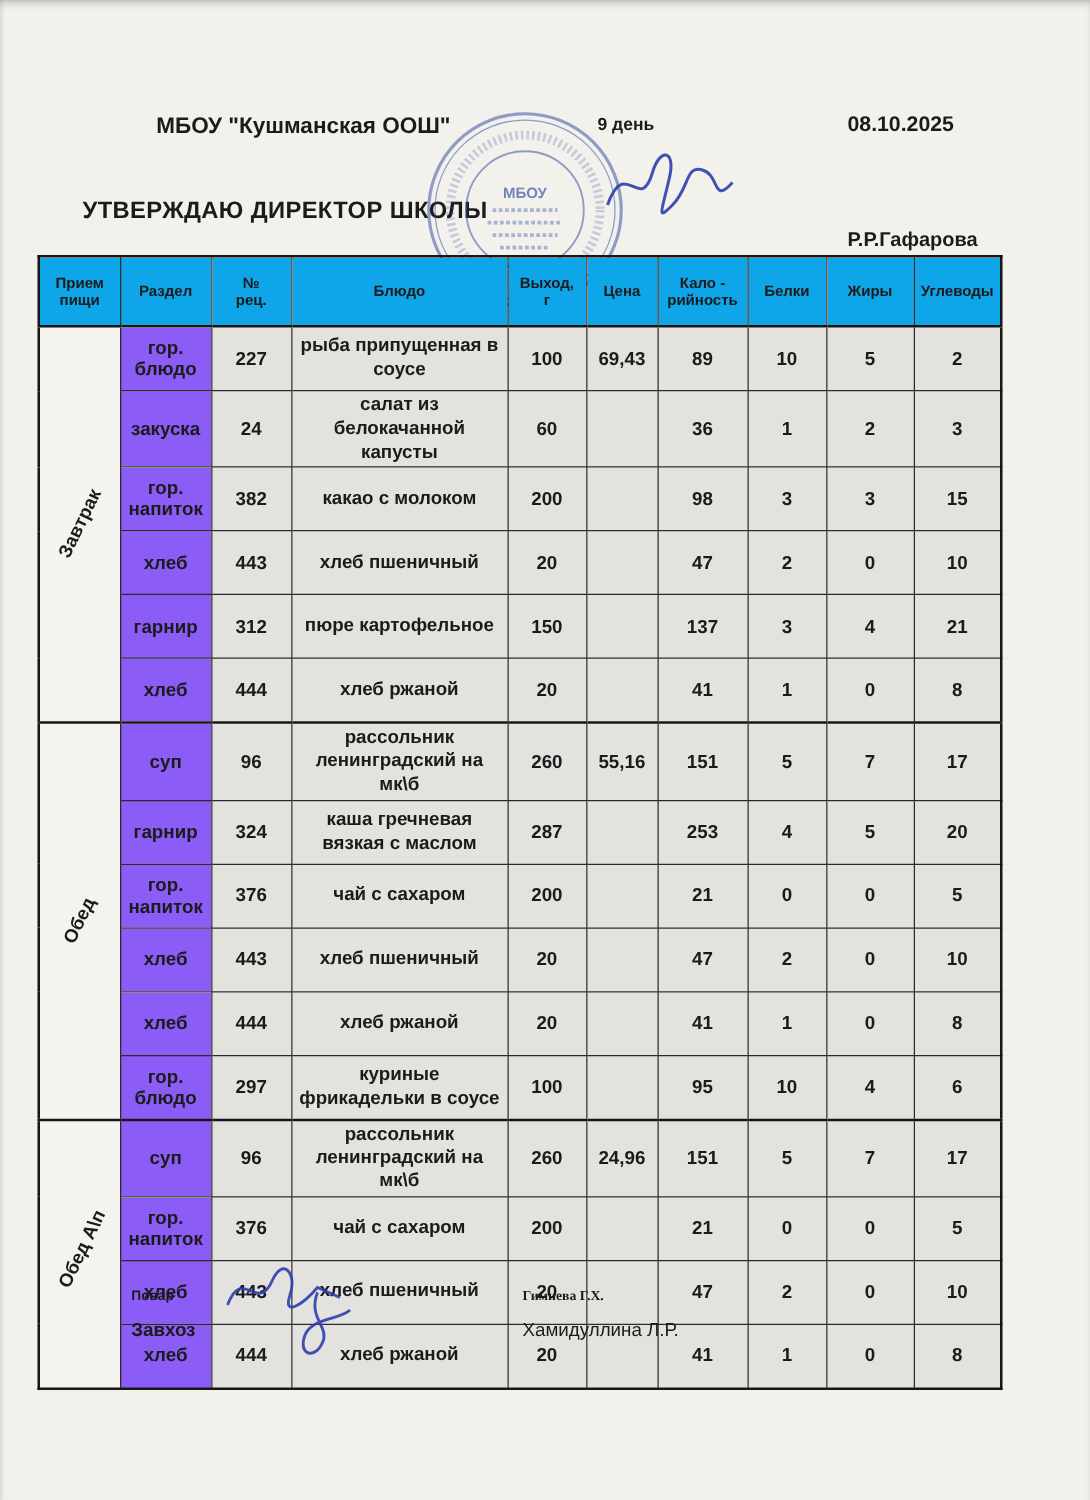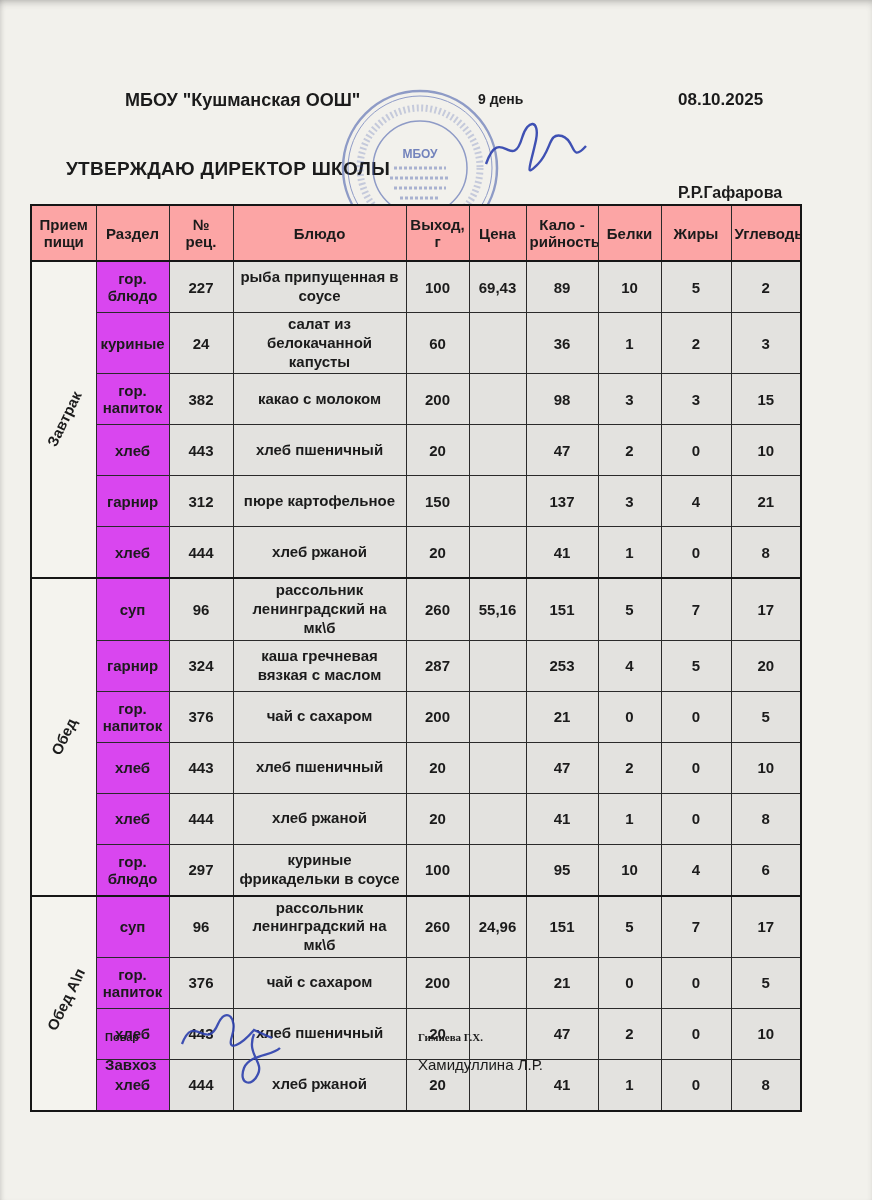--- a/index.html
+++ b/index.html
@@ -27,27 +27,27 @@
     font-size:15px; font-weight:700;
     border:2px solid #161616;
   }
   table.menu th, table.menu td {
     border:1px solid #2a2a2a;
     text-align:center; vertical-align:middle;
     padding:2px 3px;
     overflow:hidden;
   }
   table.menu th {
-    height:50px; background:#fca5a5;
-    white-space:pre-line; font-weight:700; font-size:15px;
+    height:50px; background:#0ea5e9;
+    white-space:pre-line; font-weight:700; font-size:12px;
   }
   table.menu thead tr { border-bottom:2px solid #161616; }
   table.menu td { height:46px; }
   td.data-cell { background:#e3e2df; }
-  td.razdel-cell { background:#d946ef; }
+  td.razdel-cell { background:#8b5cf6; }
   td.meal-cell { background:#f4f3ee; padding:0; }
   tr.section-start td { border-top:2px solid #161616; }
   .meal-label {
     transform: rotate(-64deg);
     white-space: nowrap;
     font-weight:700; font-size:15px;
   }
   td.dish-cell { line-height:1.25; }
 
   .f-label1 { left:105px; top:1031px; font-size:11px; font-weight:700; }
@@ -132,21 +132,21 @@
           <td class="data-cell">227</td>
           <td class="data-cell dish-cell">рыба припущенная в соусе</td>
           <td class="data-cell">100</td>
           <td class="data-cell">69,43</td>
           <td class="data-cell">89</td>
           <td class="data-cell">10</td>
           <td class="data-cell">5</td>
           <td class="data-cell">2</td>
         </tr>
         <tr>
-          <td class="razdel-cell">куриные</td>
+          <td class="razdel-cell">закуска</td>
           <td class="data-cell">24</td>
           <td class="data-cell dish-cell">салат из белокачанной капусты</td>
           <td class="data-cell">60</td>
           <td class="data-cell"></td>
           <td class="data-cell">36</td>
           <td class="data-cell">1</td>
           <td class="data-cell">2</td>
           <td class="data-cell">3</td>
         </tr>
         <tr>

